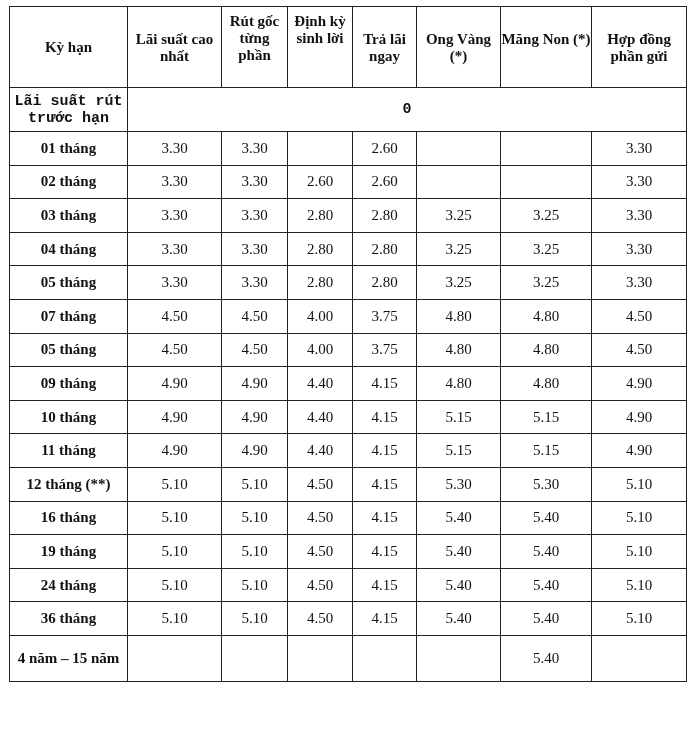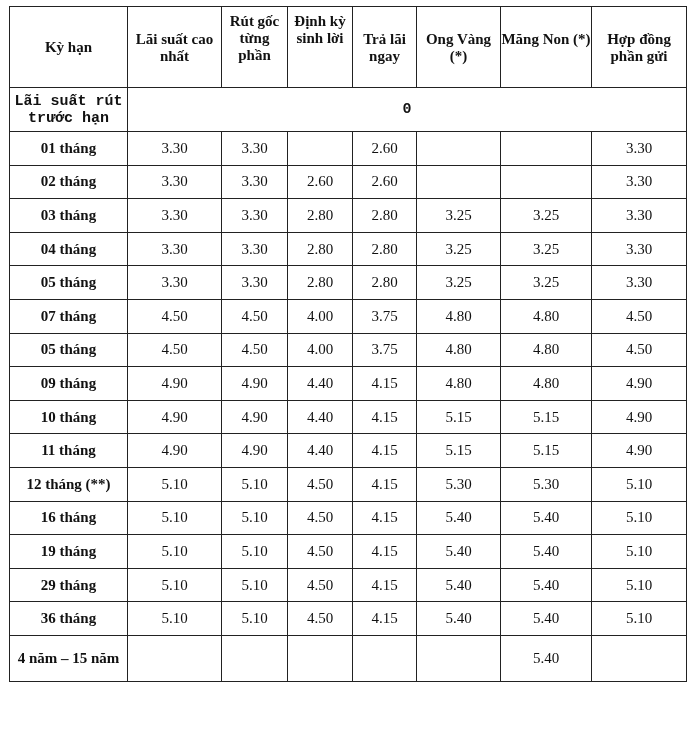--- a/index.html
+++ b/index.html
@@ -180,21 +180,21 @@
         <td class="term">19 tháng</td>
         <td>5.10</td>
         <td>5.10</td>
         <td>4.50</td>
         <td>4.15</td>
         <td>5.40</td>
         <td>5.40</td>
         <td>5.10</td>
       </tr>
       <tr class="r">
-        <td class="term">29 tháng</td>
+        <td class="term">24 tháng</td>
         <td>5.10</td>
         <td>5.10</td>
         <td>4.50</td>
         <td>4.15</td>
         <td>5.40</td>
         <td>5.40</td>
         <td>5.10</td>
       </tr>
       <tr class="r">
         <td class="term">36 tháng</td>

